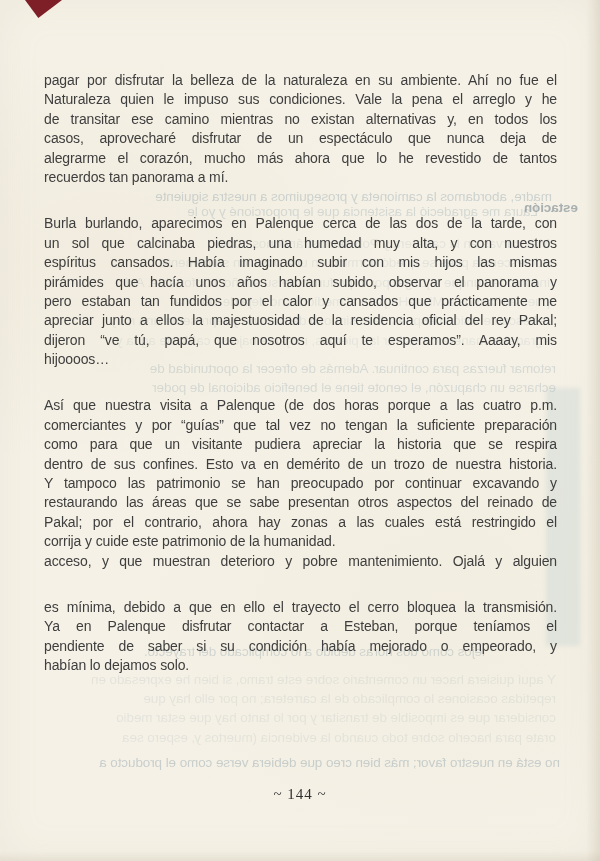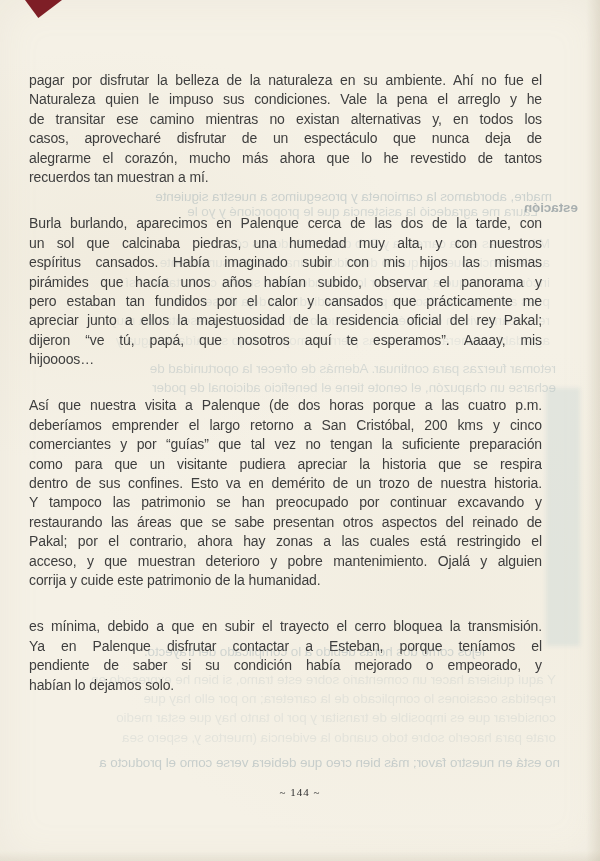--- a/index.html
+++ b/index.html
@@ -32,21 +32,21 @@
     background:rgba(205,214,213,.45);
     filter:blur(2px);
     pointer-events:none;
   }
   .corner-mark{
     position:absolute;left:25px;top:0;width:37px;height:18px;
     background:var(--corner);
     clip-path:polygon(0 0,100% 0,36% 100%);
   }
   .text-block{
-    position:absolute;left:29px;top:71px;width:513px;
+    position:absolute;left:44px;top:71px;width:513px;
     color:var(--ink);
     font-size:14px;line-height:19.4px;letter-spacing:-0.12px;
   }
   .para{margin:0;}
   .para + .para{margin-top:27px;}
   .pline{
     text-align:justify;text-align-last:justify;
     white-space:normal;overflow:hidden;height:19.4px;
   }
   .pline.last{text-align-last:left;}
@@ -62,21 +62,21 @@
   }
   .ghost-line.dark{
     color:var(--ghost-dark);
     font-weight:bold;
     filter:blur(0.35px);
   }
   .page-number{
     position:absolute;left:0;top:786px;width:600px;
     text-align:center;
     font-family:"Liberation Serif",serif;
-    font-size:11px;color:var(--pagenum);letter-spacing:1px;
+    font-size:15px;color:var(--pagenum);letter-spacing:1px;
   }
 </style>
 </head>
 <body>
 
 <div class="page">
   <div class="corner-mark"></div>
   <div class="bleed-band"></div>
   <div class="ghost-layer">
       <div class="ghost-line" style="top: 189px; left: 58px; right: 48px; opacity: 0.34;">madre, abordamos la camioneta y proseguimos a nuestra siguiente</div>
@@ -97,45 +97,44 @@
       <div class="ghost-line" style="top: 730px; left: 50px; right: 44px; opacity: 0.14;">orate para hacerlo sobre todo cuando la evidencia (muertos y, espero sea</div>
       <div class="ghost-line" style="top: 755px; left: 36px; right: 40px; opacity: 0.38;">no está en nuestro favor; más bien creo que debiera verse como el producto a</div>
     </div>
   <div class="text-block">
       <div class="para">
         <div class="pline">pagar por disfrutar la belleza de la naturaleza en su ambiente. Ahí no fue el</div>
         <div class="pline">Naturaleza quien le impuso sus condiciones. Vale la pena el arreglo y he</div>
         <div class="pline">de transitar ese camino mientras no existan alternativas y, en todos los</div>
         <div class="pline">casos, aprovecharé disfrutar de un espectáculo que nunca deja de</div>
         <div class="pline">alegrarme el corazón, mucho más ahora que lo he revestido de tantos</div>
-        <div class="pline last">recuerdos tan muestran a mí.</div>
+        <div class="pline last">recuerdos tan panorama a mí.</div>
       </div>
       <div class="para">
         <div class="pline">Burla burlando, aparecimos en Palenque cerca de las dos de la tarde, con</div>
         <div class="pline">un sol que calcinaba piedras, una humedad muy alta, y con nuestros</div>
         <div class="pline">espíritus cansados. Había imaginado subir con mis hijos las mismas</div>
         <div class="pline">pirámides que hacía unos años habían subido, observar el panorama y</div>
         <div class="pline">pero estaban tan fundidos por el calor y cansados que prácticamente me</div>
         <div class="pline">apreciar junto a ellos la majestuosidad de la residencia oficial del rey Pakal;</div>
         <div class="pline">dijeron “ve tú, papá, que nosotros aquí te esperamos”. Aaaay, mis</div>
         <div class="pline last">hijoooos…</div>
       </div>
       <div class="para">
         <div class="pline">Así que nuestra visita a Palenque (de dos horas porque a las cuatro p.m.</div>
-        <div class="pline">deberíamos emprender el largo retorno a San Cristóbal, 200 kms y cinco</div>
         <div class="pline">comerciantes y por “guías” que tal vez no tengan la suficiente preparación</div>
         <div class="pline">como para que un visitante pudiera apreciar la historia que se respira</div>
         <div class="pline">dentro de sus confines. Esto va en demérito de un trozo de nuestra historia.</div>
         <div class="pline">Y tampoco las patrimonio se han preocupado por continuar excavando y</div>
         <div class="pline">restaurando las áreas que se sabe presentan otros aspectos del reinado de</div>
         <div class="pline">Pakal; por el contrario, ahora hay zonas a las cuales está restringido el</div>
+        <div class="pline last">corrija y cuide este patrimonio de la humanidad.</div>
         <div class="pline">acceso, y que muestran deterioro y pobre mantenimiento. Ojalá y alguien</div>
-        <div class="pline last">corrija y cuide este patrimonio de la humanidad.</div>
       </div>
       <div class="para">
-        <div class="pline">es mínima, debido a que en subir el trayecto el cerro bloquea la transmisión.</div>
+        <div class="pline">es mínima, debido a que en ello el trayecto el cerro bloquea la transmisión.</div>
         <div class="pline">Ya en Palenque disfrutar contactar a Esteban, porque teníamos el</div>
         <div class="pline">pendiente de saber si su condición había mejorado o empeorado, y</div>
         <div class="pline last">habían lo dejamos solo.</div>
       </div>
     </div>
   <div class="page-number">~ 144 ~</div>
 </div>
 
 </body></html>

